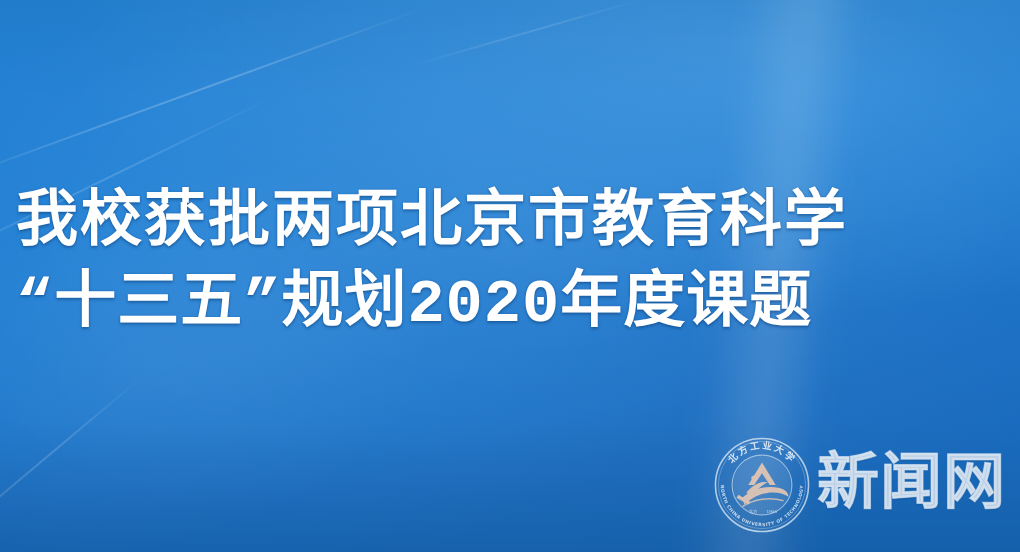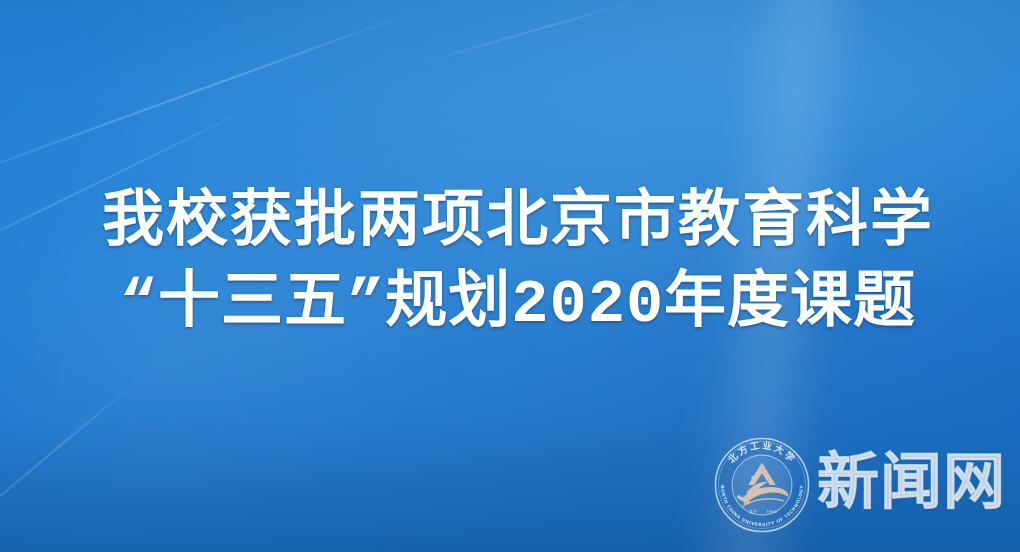--- a/index.html
+++ b/index.html
@@ -86,21 +86,20 @@
     background: radial-gradient(ellipse at 50% 50%, rgba(255,255,255,0.055) 0%, rgba(255,255,255,0) 62%);
     transform: rotate(-18deg);
   }
 
   
   .headline {
     position: absolute;
     left: 16px;
     right: 0;
     top: 176px;
-    text-align: center;
     z-index: 5;
     pointer-events: none;
   }
   .headline .line {
     display: block;
     color: #ffffff;
     font-family: "DejaVu Serif", "Liberation Serif", serif;
     font-weight: 700;
     font-size: 62px;
     line-height: 86px;

